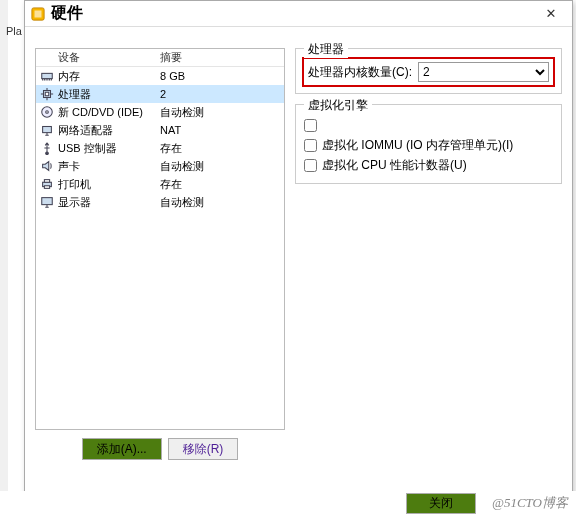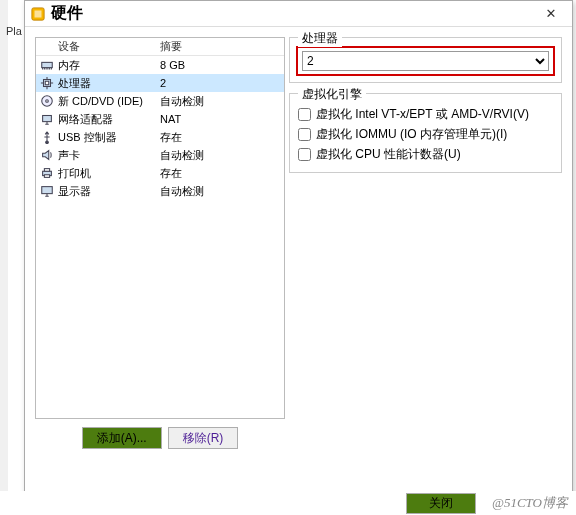--- a/index.html
+++ b/index.html
@@ -50,21 +50,22 @@
     width: 34px; height: 22px;
     display: flex; align-items: center; justify-content: center;
     cursor: pointer;
     font-size: 13px;
     color: #333;
   }
   .content {
     display: flex;
     height: 430px;
     padding: 10px 10px 0 10px;
-    gap: 4px;
+    gap: 10px;
+    margin-top: 11px;
   }
   .leftcol { width: 250px; display: flex; flex-direction: column; }
   .devbox {
     flex: 1;
     border: 1px solid #bbb;
     background: #fff;
     overflow: auto;
   }
   .devheader, .devrow {
     display: flex;
@@ -291,31 +292,31 @@
       <div class="leftbuttons">
         <button class="btn">添加(A)...</button>
         <button class="btn" disabled="">移除(R)</button>
       </div>
     </div>
 
     <div class="rightcol">
       <div class="group">
         <span class="legend">处理器</span>
         <div class="procrow">
+          <label>处理器内核数量(C):</label>
           <select>
             <option>2</option>
           </select>
         </div>
       </div>
 
       <div class="group">
         <span class="legend">虚拟化引擎</span>
         <div class="chkrow">
           <input type="checkbox" style="">
-          <label>虚拟化 Intel VT-x/EPT 或 AMD-V/RVI(V)</label>
         </div>
         <div class="chkrow">
           <input type="checkbox" style="">
           <label>虚拟化 IOMMU (IO 内存管理单元)(I)</label>
         </div>
         <div class="chkrow">
           <input type="checkbox" style="">
           <label>虚拟化 CPU 性能计数器(U)</label>
         </div>
       </div>

